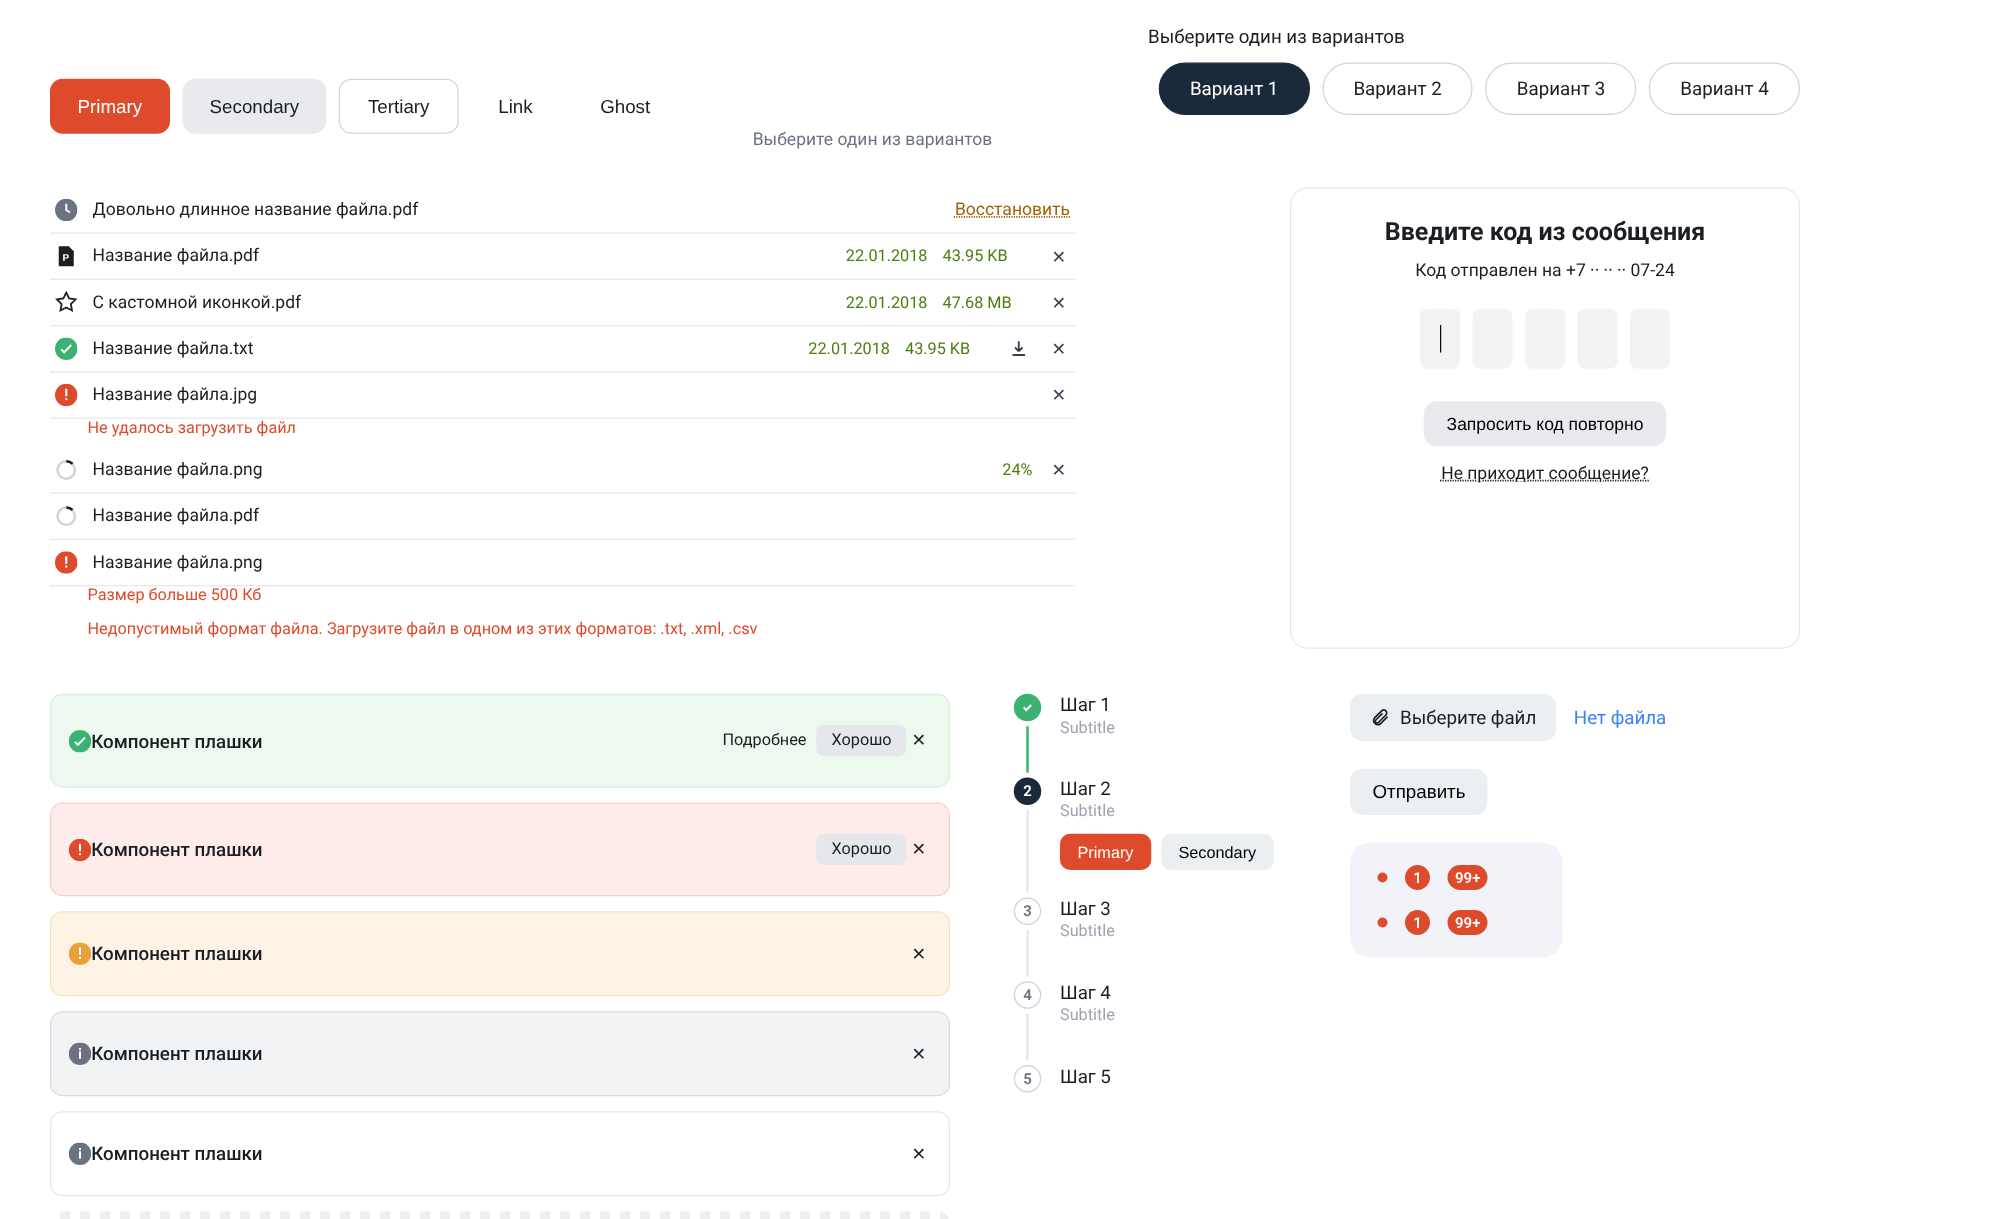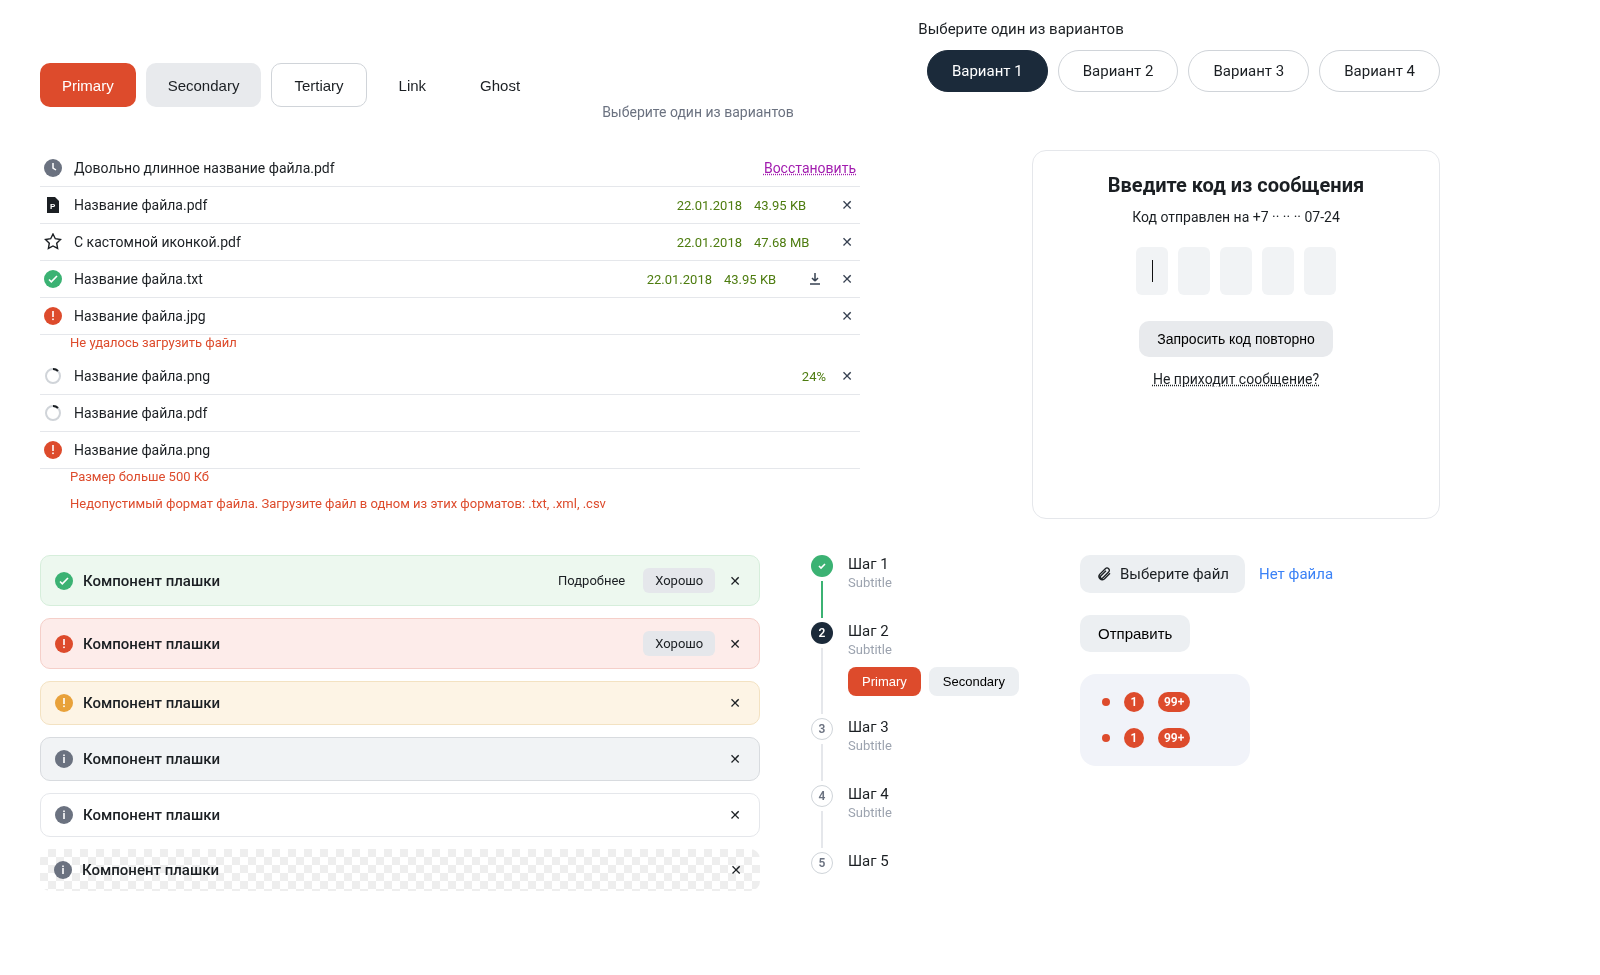--- a/index.html
+++ b/index.html
@@ -27,38 +27,38 @@
   .file-panel { margin-top: 30px; display: flex; gap: 40px; justify-content: flex-end; }
   .file-list { width: 820px; }
   .file-row { display: flex; align-items: center; padding: 9px 4px; border-bottom: 1px solid #e5e7eb; gap: 12px; }
   .file-row:last-child { border-bottom: none; }
   .fi { width: 18px; height: 18px; flex-shrink: 0; display: inline-flex; align-items: center; justify-content: center; }
   .file-name { flex: 1; font-size: 14px; }
   .file-meta { color: #4d7c0f; font-size: 13px; }
   .file-size { width: 72px; text-align: left; }
   .file-date { width: 78px; text-align: right; }
   .file-act { width: 18px; text-align: center; color: #374151; cursor: pointer; }
-  .restore { color: #a21caf; text-decoration: underline dotted; font-size: 14px; }
+  .restore { color: #a16207; text-decoration: underline dotted; font-size: 14px; }
   .file-err { color: #dd4b2c; font-size: 13px; padding: 0 0 8px 30px; }
   .file-err + .file-err { margin-top: 4px; }
 
   
   .code-box { width: 408px; border: 1px solid #e5e7eb; border-radius: 14px; padding: 22px 24px 24px; margin-left: auto; text-align: center; }
   .code-title { font-weight: 700; font-size: 20px; margin-bottom: 12px; }
   .code-sub { font-size: 14px; margin-bottom: 22px; }
   .code-inputs { display: flex; gap: 10px; justify-content: center; margin-bottom: 26px; }
   .ci { width: 32px; height: 48px; background: #f1f3f5; border-radius: 6px; display: flex; align-items: center; justify-content: center; }
   .ci.active::after { content: ""; width: 1px; height: 22px; background: #111; }
   .code-btn { background: #e8eaed; border: none; border-radius: 10px; padding: 10px 18px; font-size: 14px; margin-bottom: 14px; cursor: pointer; }
   .code-help { font-size: 14px; text-decoration: underline dotted; cursor: pointer; display: inline-block; }
 
   
   .lower { display: flex; gap: 50px; margin-top: 36px; }
   .alerts { width: 720px; display: flex; flex-direction: column; gap: 12px; }
-  .alert { display: flex; align-items: center; padding: 12px 14px; border-radius: 10px; gap: 10px; border: 1px solid transparent; justify-content: space-between; }
+  .alert { display: flex; align-items: center; padding: 24px 14px; border-radius: 10px; border: 1px solid transparent; justify-content: space-between; }
   .alert .msg { flex: 1; font-size: 15px; font-weight: 500; }
   .alert .alink { font-size: 13px; padding: 4px 8px; }
   .alert .abtn { background: #e5e7eb; border-radius: 6px; padding: 5px 12px; font-size: 13px; cursor: pointer; }
   .alert .ax { cursor: pointer; padding: 0 4px; }
   .a-green { background: #edf8ef; border-color: #d6eedb; }
   .a-red { background: #fdecea; border-color: #f5cfc9; }
   .a-yellow { background: #fdf4e5; border-color: #f3e2c2; }
   .a-grey { background: #f1f3f5; border: 1px solid #d8dbdf; }
   .a-white { background: #fff; border: 1px solid #e5e7eb; }
   .a-trans { background-image: linear-gradient(45deg,#eee 25%,transparent 25%,transparent 75%,#eee 75%,#eee),linear-gradient(45deg,#eee 25%,transparent 25%,transparent 75%,#eee 75%,#eee); background-size: 16px 16px; background-position: 0 0, 8px 8px; border: none; }

